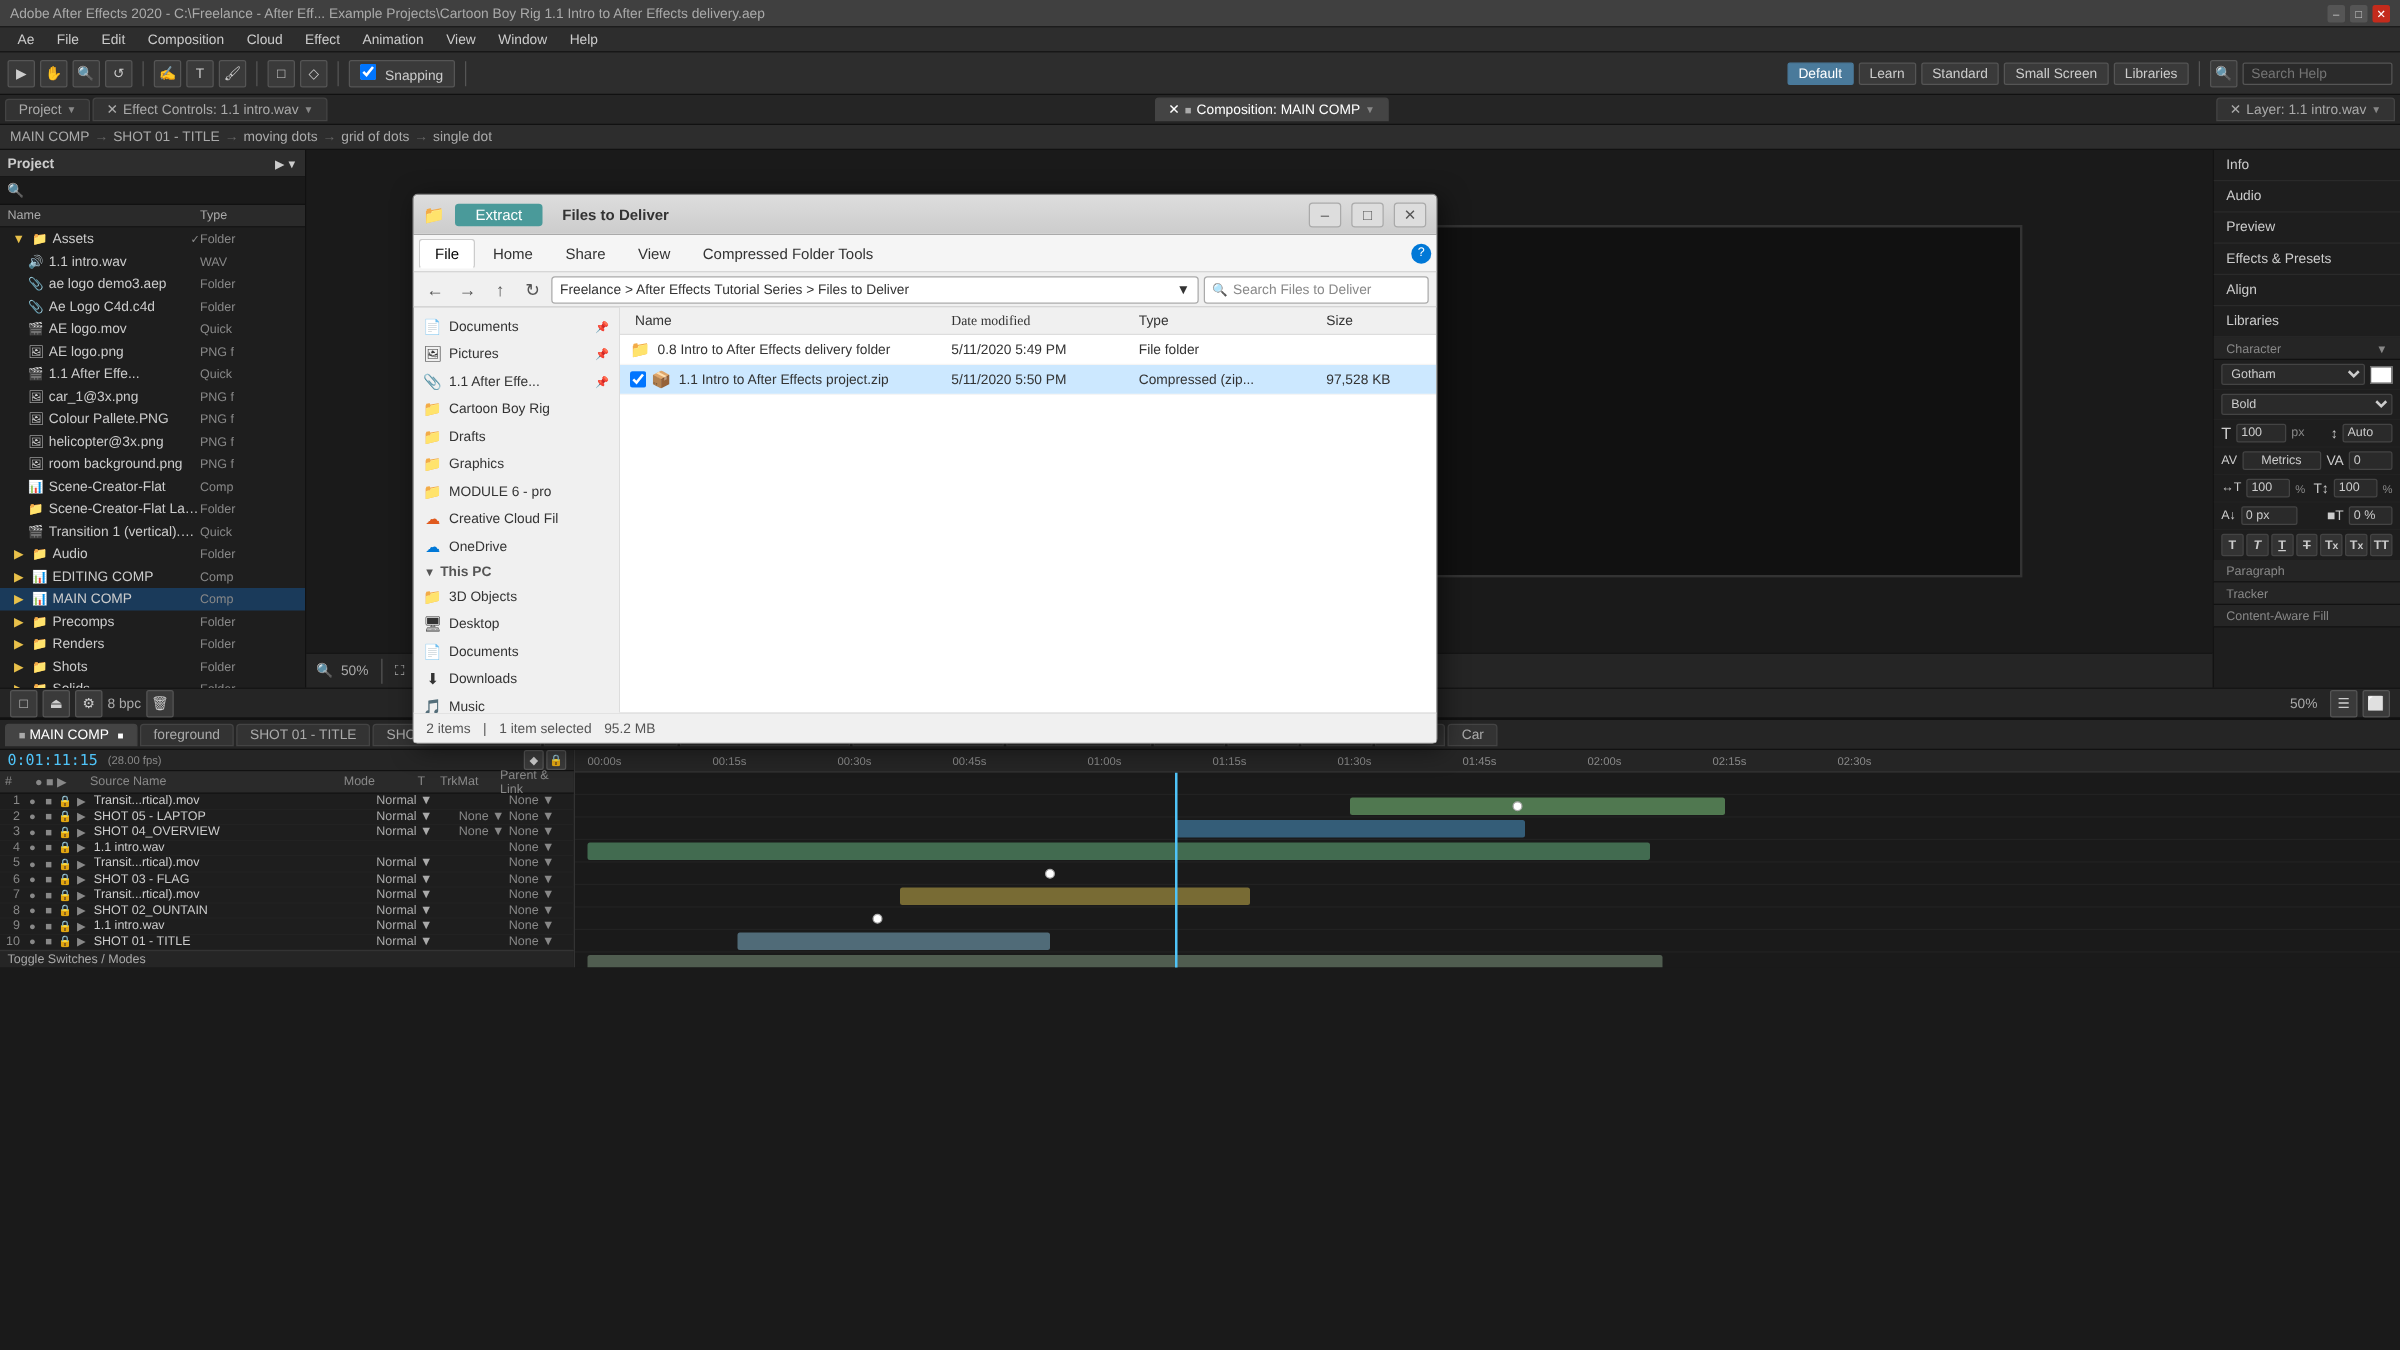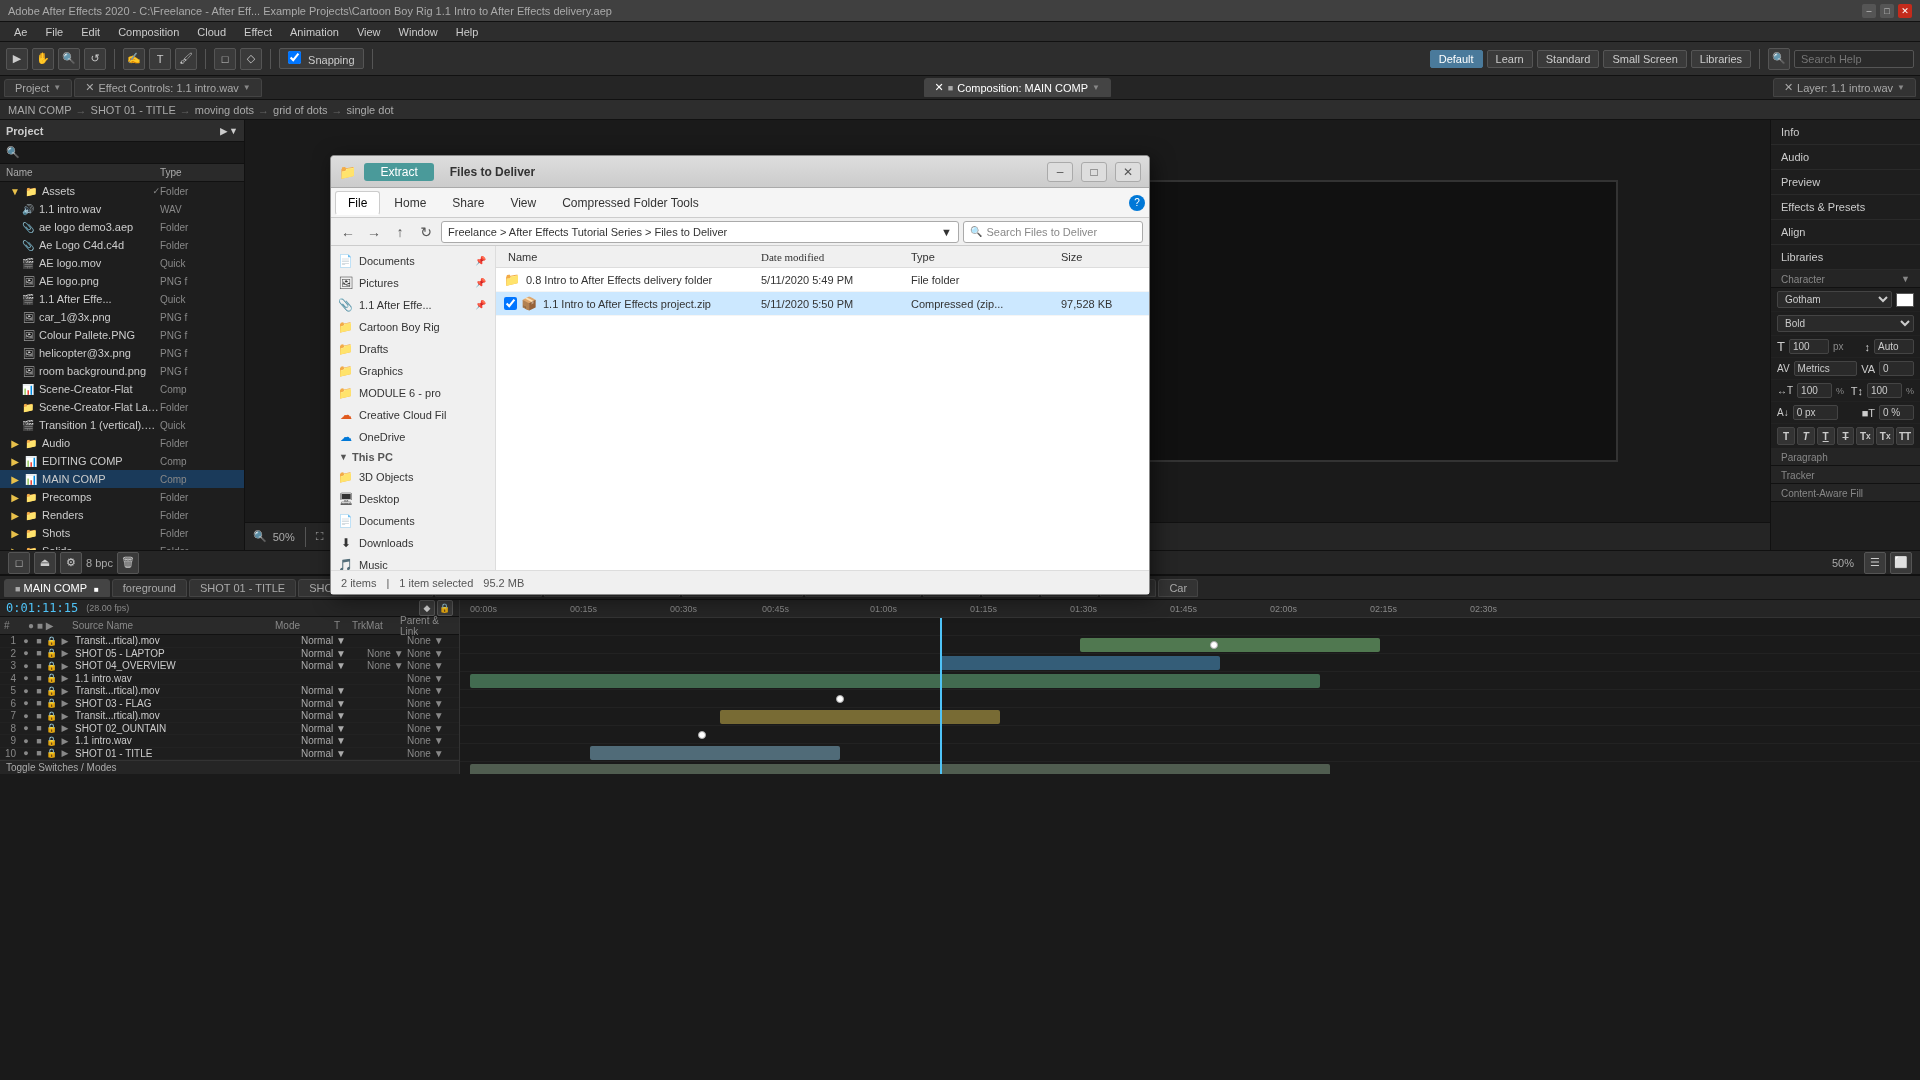--- a/index.html
+++ b/index.html
@@ -1010,21 +1010,21 @@
 
     <div class="font-control-row">
       <span style="font-size:13px;">T</span>
       <input type="text" value="100" style="width: 40px; background: rgb(42, 42, 42); border: 1px solid rgb(68, 68, 68); color: rgb(204, 204, 204); font-size: 10px; padding: 1px 3px;">
       <span style="font-size:10px;color:#888;">px</span>
       <span style="margin-left:auto;">↕</span>
       <input type="text" value="Auto" style="width: 40px; background: rgb(42, 42, 42); border: 1px solid rgb(68, 68, 68); color: rgb(204, 204, 204); font-size: 10px; padding: 1px 3px;">
     </div>
     <div class="font-control-row">
       <span style="font-size:10px;">AV</span>
-      <input type="text" value="Metrics" style="width: 63px; background: rgb(42, 42, 42); border: 1px solid rgb(68, 68, 68); color: rgb(204, 204, 204); font-size: 10px; padding: 1px 3px;">
+      <input type="text" value="Metrics" style="width: 63px; background: rgb(42, 42, 42); border: 1px solid rgb(68, 68, 68); color: rgb(204, 204, 204); font-size: 10px; padding: 1px 3px; text-align: center;">
       <span style="margin-left:auto;">VA</span>
       <input type="text" value="0" style="width: 35px; background: rgb(42, 42, 42); border: 1px solid rgb(68, 68, 68); color: rgb(204, 204, 204); font-size: 10px; padding: 1px 3px;">
     </div>
     <div class="font-control-row">
       <span style="font-size:10px;">↔T</span>
       <input type="text" value="100" style="width: 35px; background: rgb(42, 42, 42); border: 1px solid rgb(68, 68, 68); color: rgb(204, 204, 204); font-size: 10px; padding: 1px 3px;">
       <span style="font-size:9px;color:#888;">%</span>
       <span style="margin-left:auto;">T↕</span>
       <input type="text" value="100" style="width: 35px; background: rgb(42, 42, 42); border: 1px solid rgb(68, 68, 68); color: rgb(204, 204, 204); font-size: 10px; padding: 1px 3px;">
       <span style="font-size:9px;color:#888;">%</span>

